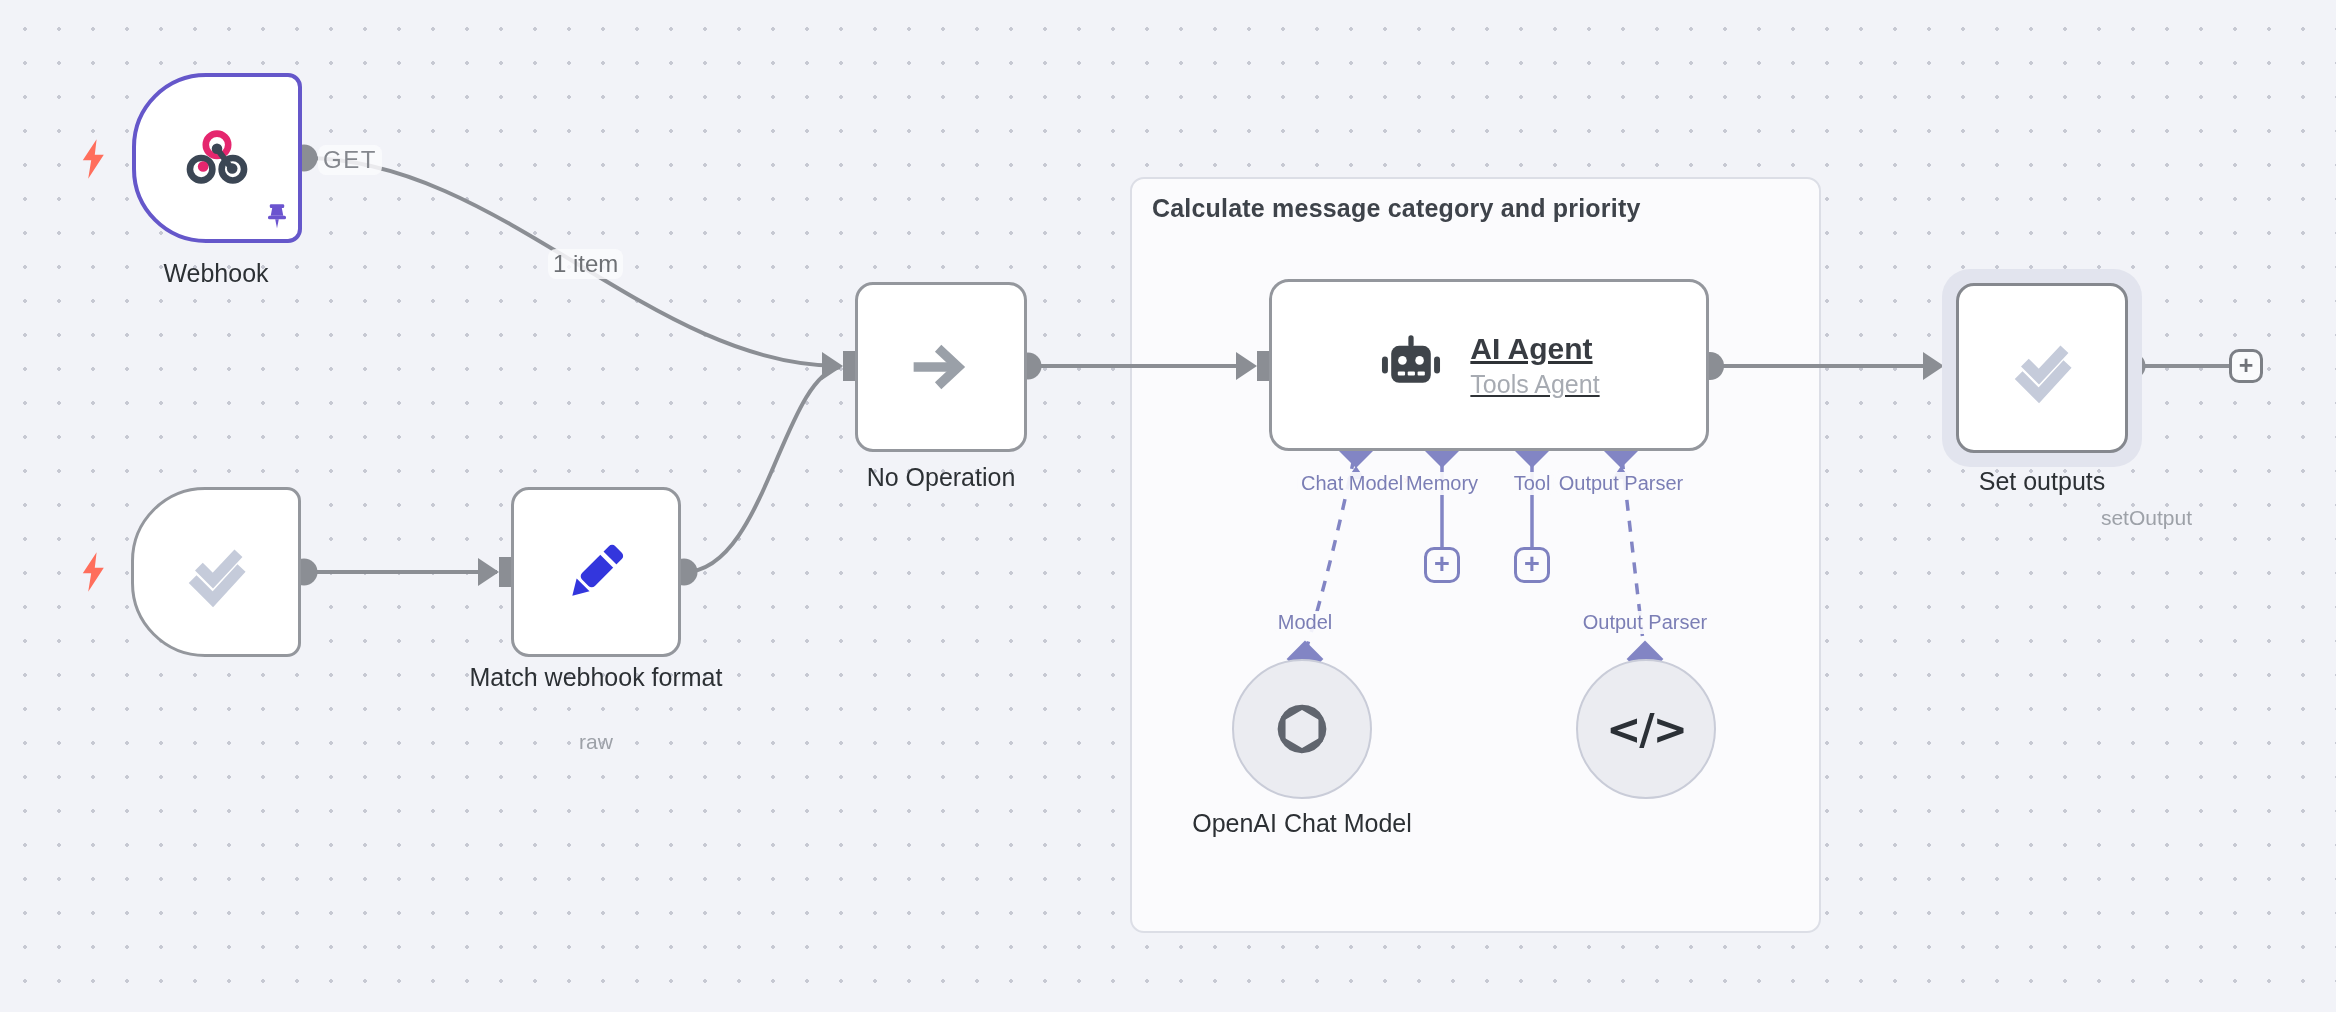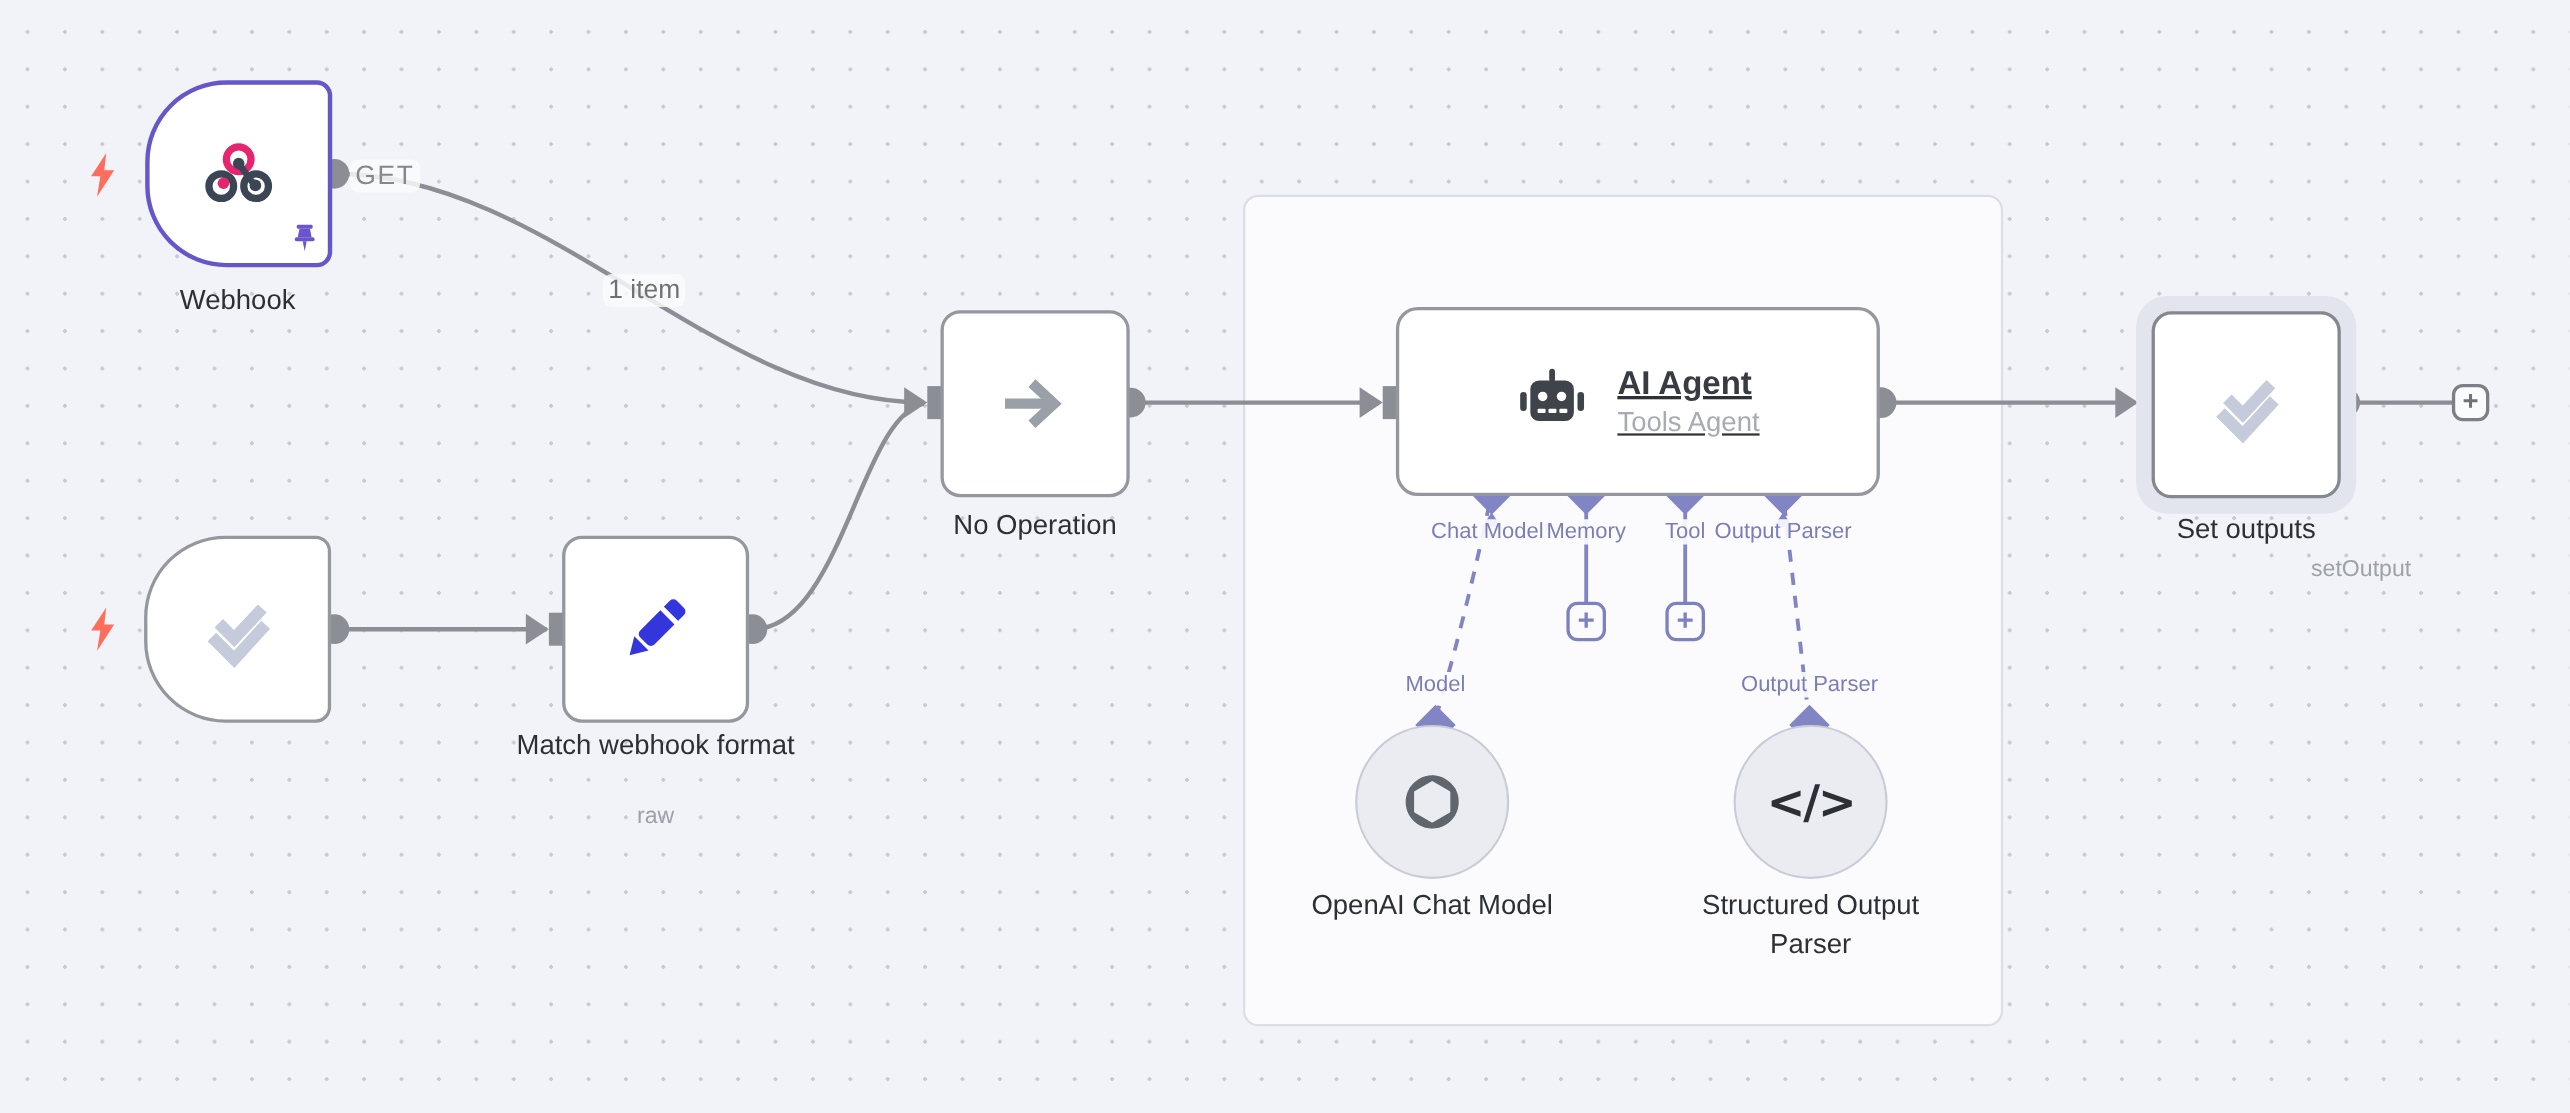--- a/index.html
+++ b/index.html
@@ -71,20 +71,21 @@
     font-size:25px;font-weight:700;line-height:27px;text-align:center;
   }
   .code-glyph{font-size:42px;font-weight:700;color:#2b3036;font-family:"DejaVu Sans",sans-serif;letter-spacing:-2px;}
 </style>
 </head>
 <body>
 
 <div class="canvas">
 
   <div class="abs group-box"></div>
+  <div class="abs group-title">Calculate message category and priority</div>
 
   <svg class="edges">
     <g stroke="#8b8e94" stroke-width="4" fill="none">
       <path d="M304,158 C500,158 650,366 840,366"></path>
       <path d="M304,572 L497,572"></path>
       <path d="M684,572 C765,572 782,378 840,367"></path>
       <path d="M1028,366 L1254,366"></path>
       <path d="M1710,366 L1941,366"></path>
       <path d="M2132,366 L2230,366"></path>
     </g>
@@ -235,21 +236,20 @@
         <path transform="rotate(240 50 50)" d="M50,18 A32,32 0 0 1 77.7,34 L77.7,66"></path>
         <path transform="rotate(300 50 50)" d="M50,18 A32,32 0 0 1 77.7,34 L77.7,66"></path>
       </g>
     </svg>
   </div>
   <div class="abs node-label" style="left:1152px;top:806px;width:300px;">OpenAI Chat Model</div>
 
   <div class="abs round-node" style="left:1576px;top:659px;width:140px;height:140px;">
     <div class="code-glyph">&lt;/&gt;</div>
   </div>
-  <div class="abs node-label" style="left:1511px;top:806px;width:270px;">Structured Output Parser</div>
 
   <div class="abs halo" style="left:1942px;top:269px;width:200px;height:198px;"></div>
   <div class="abs node" style="left:1956px;top:283px;width:172px;height:170px;border-color:#85888e;">
     <svg width="78" height="78" viewBox="0 0 100 100">
       <g fill="none" stroke="#c5cbda" stroke-width="14" stroke-linecap="square">
         <path d="M33,48 L46,61 L74,31"></path>
         <path d="M25,64 L46,85 L78,50"></path>
       </g>
     </svg>
   </div>

